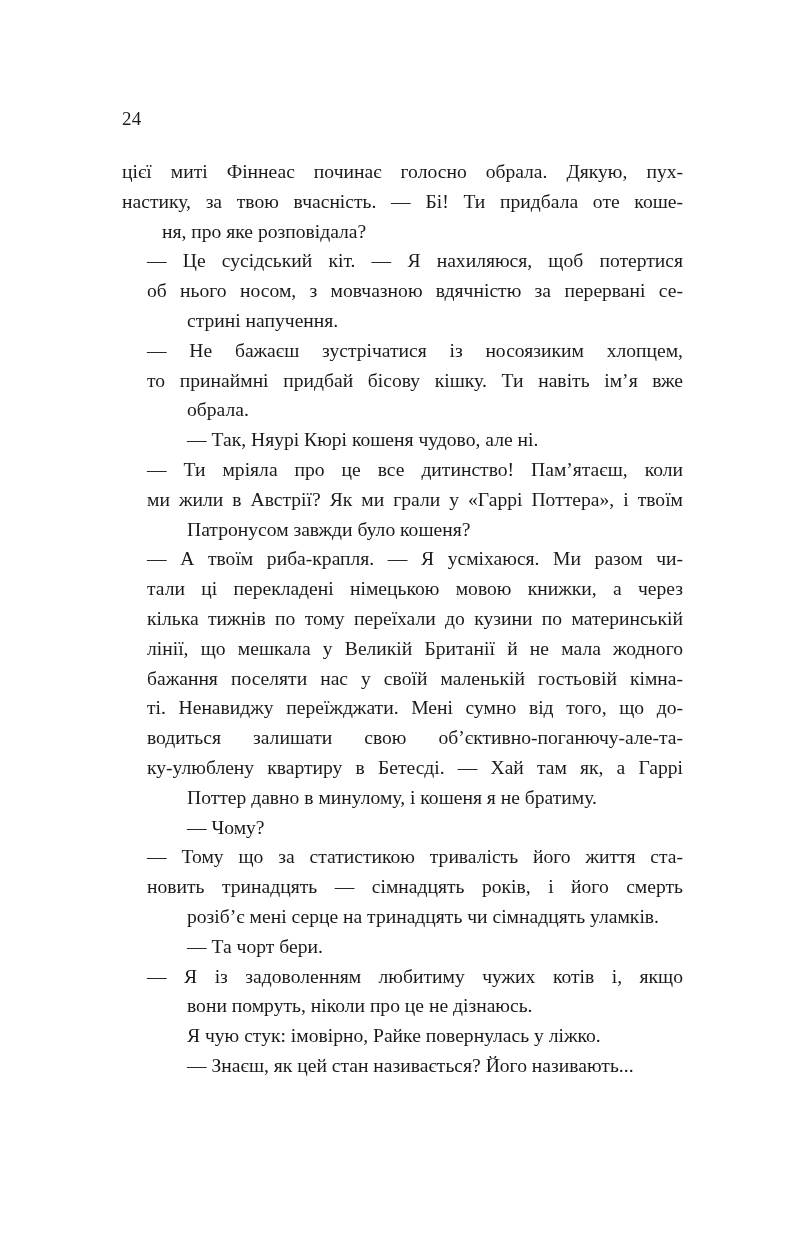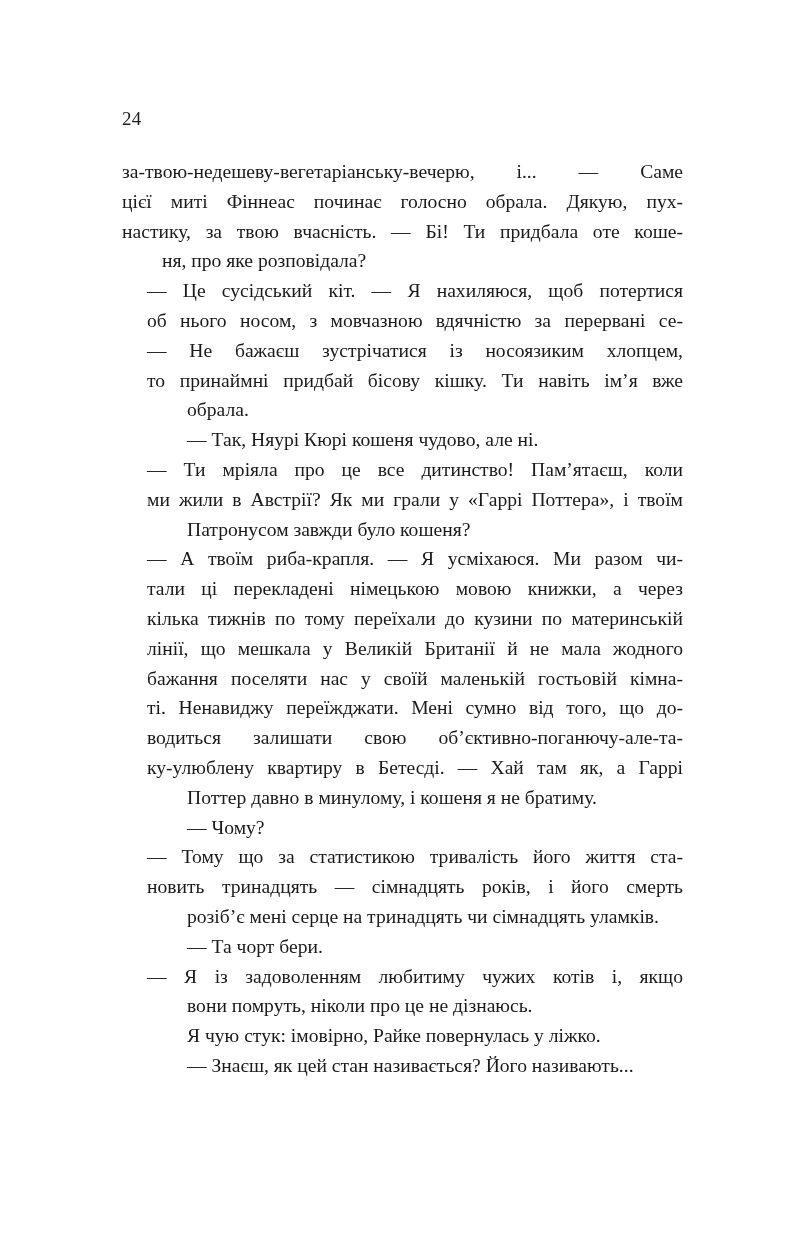--- a/index.html
+++ b/index.html
@@ -70,28 +70,28 @@
 </style>
 </head>
 <body>
 
 <div class="page">
 
   <div class="folio">24</div>
 
   <div class="textblock">
       <p class="para flush">
-        <span class="ln">за-твою-недешеву-вегетаріанську-вечерю, і... — Саме</span>
         <span class="ln">цієї миті Фіннеас починає голосно обрала. Дякую, пух-</span>
         <span class="ln">настику, за твою вчасність. — Бі! Ти придбала оте коше-</span>
         <span class="ln last">ня, про яке розповідала?</span>
       </p>
       <p class="para indent">
         <span class="ln first-indent">— Це сусідський кіт. — Я нахиляюся, щоб потертися</span>
         <span class="ln">об нього носом, з мовчазною вдячністю за перервані се-</span>
+        <span class="ln last">стрині напучення.</span>
       </p>
       <p class="para indent">
         <span class="ln first-indent">— Не бажаєш зустрічатися із носоязиким хлопцем,</span>
         <span class="ln">то принаймні придбай бісову кішку. Ти навіть ім’я вже</span>
         <span class="ln last">обрала.</span>
       </p>
       <p class="para indent">
         <span class="ln last first-indent">— Так, Няурі Кюрі кошеня чудово, але ні.</span>
       </p>
       <p class="para indent">

